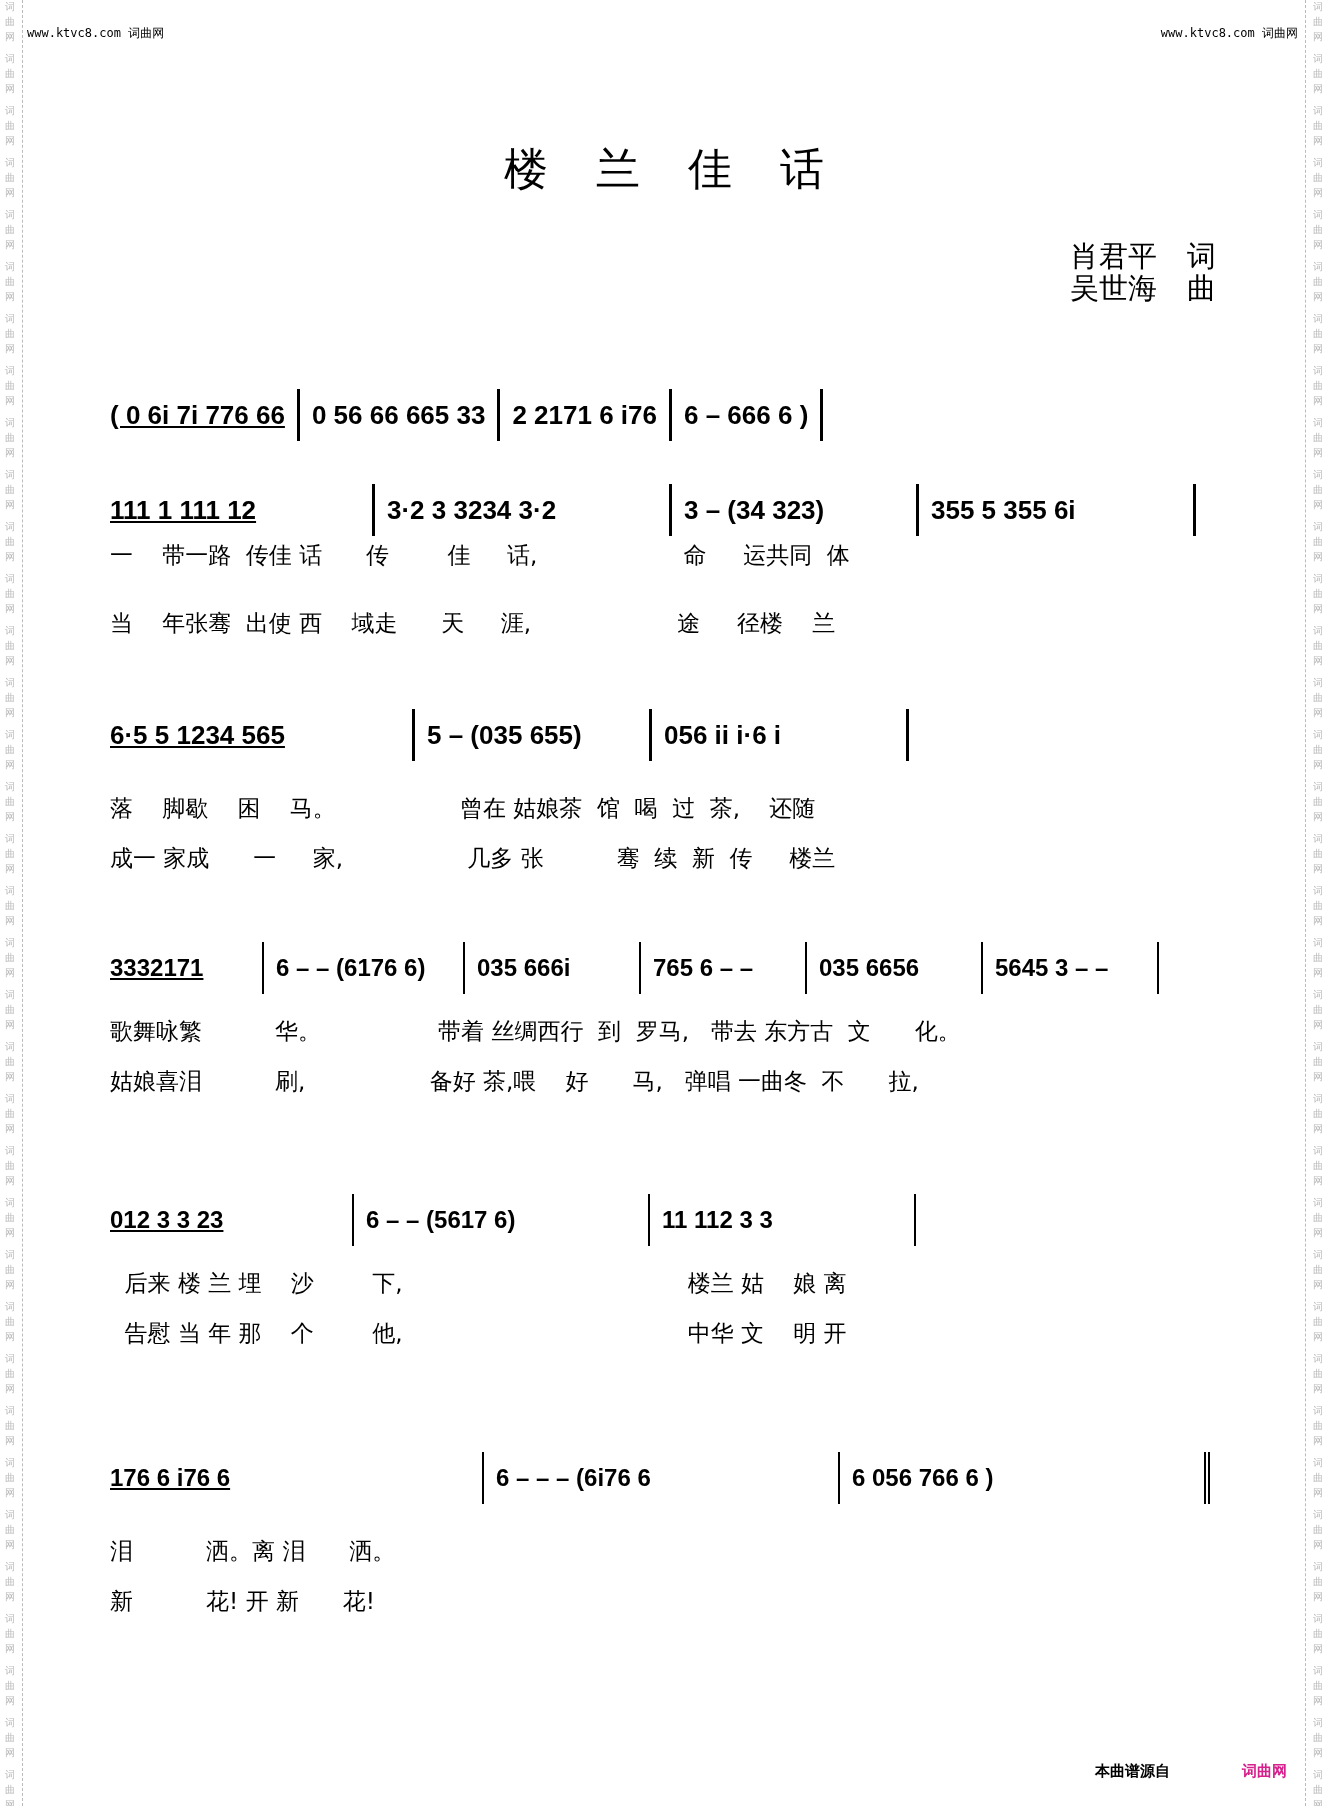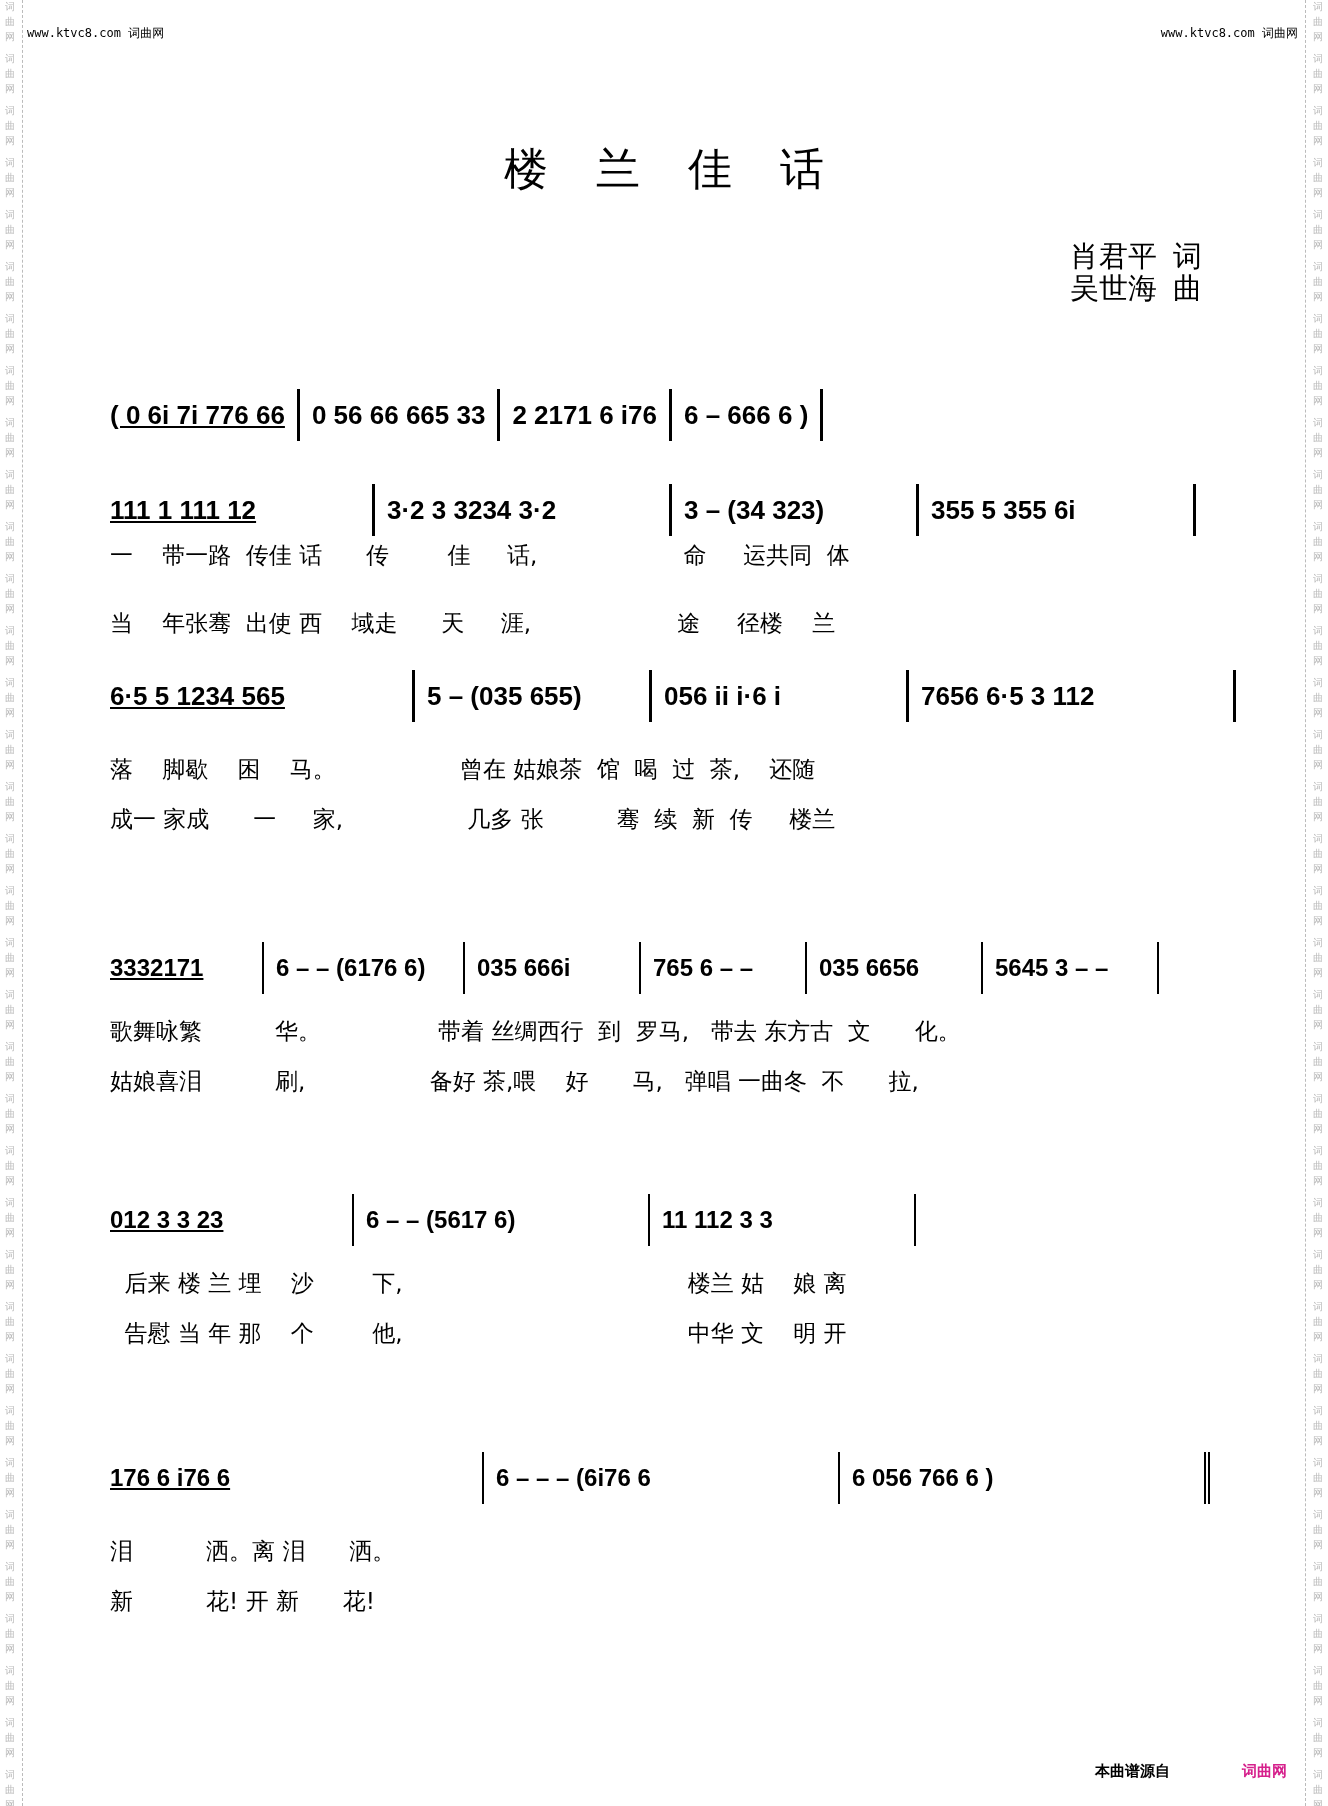--- a/index.html
+++ b/index.html
@@ -9,21 +9,21 @@
   .side-strip.left { left:0; }
   .side-strip.right { right:0; border-right:none; border-left:1px dashed #bbb; width:22px; }
   .wm { position:absolute; left:2px; width:16px; font-size:10px; line-height:14px; color:#bbb; text-align:center; }
   .side-strip.right .wm { left:4px; }
   .hdr { position:absolute; top:25px; font-family:"DejaVu Sans Mono", monospace; font-size:12px; }
   .hdr.left { left:27px; }
   .hdr.right { right:30px; }
   .title { position:absolute; top:140px; left:0; width:100%; text-align:center;
            font-family:"DejaVu Serif", serif; font-size:44px; letter-spacing:48px; padding-left:48px; box-sizing:border-box; }
   .credits { position:absolute; top:240px; left:1070px; font-family:"DejaVu Serif", serif; font-size:29px; line-height:32px; }
-  .credit-line { display:flex; gap:16px; }
+  .credit-line { display:flex; gap:30px; }
   .row { position:absolute; left:110px; width:1130px; }
   .notes { display:flex; align-items:center; height:40px; font-family:"Liberation Sans", sans-serif; font-weight:bold; font-size:26px; }
   .measure { display:flex; align-items:center; gap:14px; padding:0 12px; border-right:3px solid #000; height:52px; white-space:nowrap; }
   .measure:first-child { padding-left:0;text-decoration:underline; }
   .measure.thin { border-right-width:2px; }
   .measure.final { border-right:6px double #000; }
   .lyrics { font-family:"DejaVu Sans", sans-serif; font-size:23px; height:50px; line-height:50px; white-space:pre; }
   .footer-src { position:absolute; top:1762px; left:1095px; font-size:15px; font-weight:bold; }
   .footer-brand { position:absolute; top:1762px; left:1242px; font-size:15px; font-weight:bold; color:#d6208c; }
 </style>
@@ -274,26 +274,25 @@
   <div class="notes">
     <div class="measure" style="width:250px">111 1 111 12</div>
     <div class="measure" style="width:270px">3·2 3 3234 3·2</div>
     <div class="measure" style="width:220px">3 –  (34 323)</div>
     <div class="measure" style="width:250px">355 5 355 6i</div>
   </div>
   <div class="lyrics">一    带一路  传佳 话      传        佳     话,                    命     运共同  体</div>
   <div class="lyrics" style="margin-top:18px">当    年张骞  出使 西    域走      天     涯,                    途     径楼    兰</div>
 </div>
 
-<div class="row" style="top:676px">
+<div class="row" style="top:715px">
   <div class="notes">
     <div class="measure" style="width:290px">6·5 5 1234 565</div>
     <div class="measure" style="width:210px">5 –  (035 655)</div>
     <div class="measure" style="width:230px">056 ii i·6 i</div>
-    <div class="measure" style="width:300px">7656 6·5 3 112</div>
   </div>
   <div class="lyrics" style="margin-top:28px">落    脚歇    困    马。                 曾在 姑娘茶  馆  喝  过  茶,    还随</div>
   <div class="lyrics">成一 家成      一     家,                 几多 张          骞  续  新  传     楼兰</div>
 </div>
 
 <div class="row" style="top:948px">
   <div class="notes" style="font-size:24px">
     <div class="measure thin" style="width:140px">3332171</div>
     <div class="measure thin" style="width:175px">6 – –  (6176 6)</div>
     <div class="measure thin" style="width:150px">035 666i</div>

